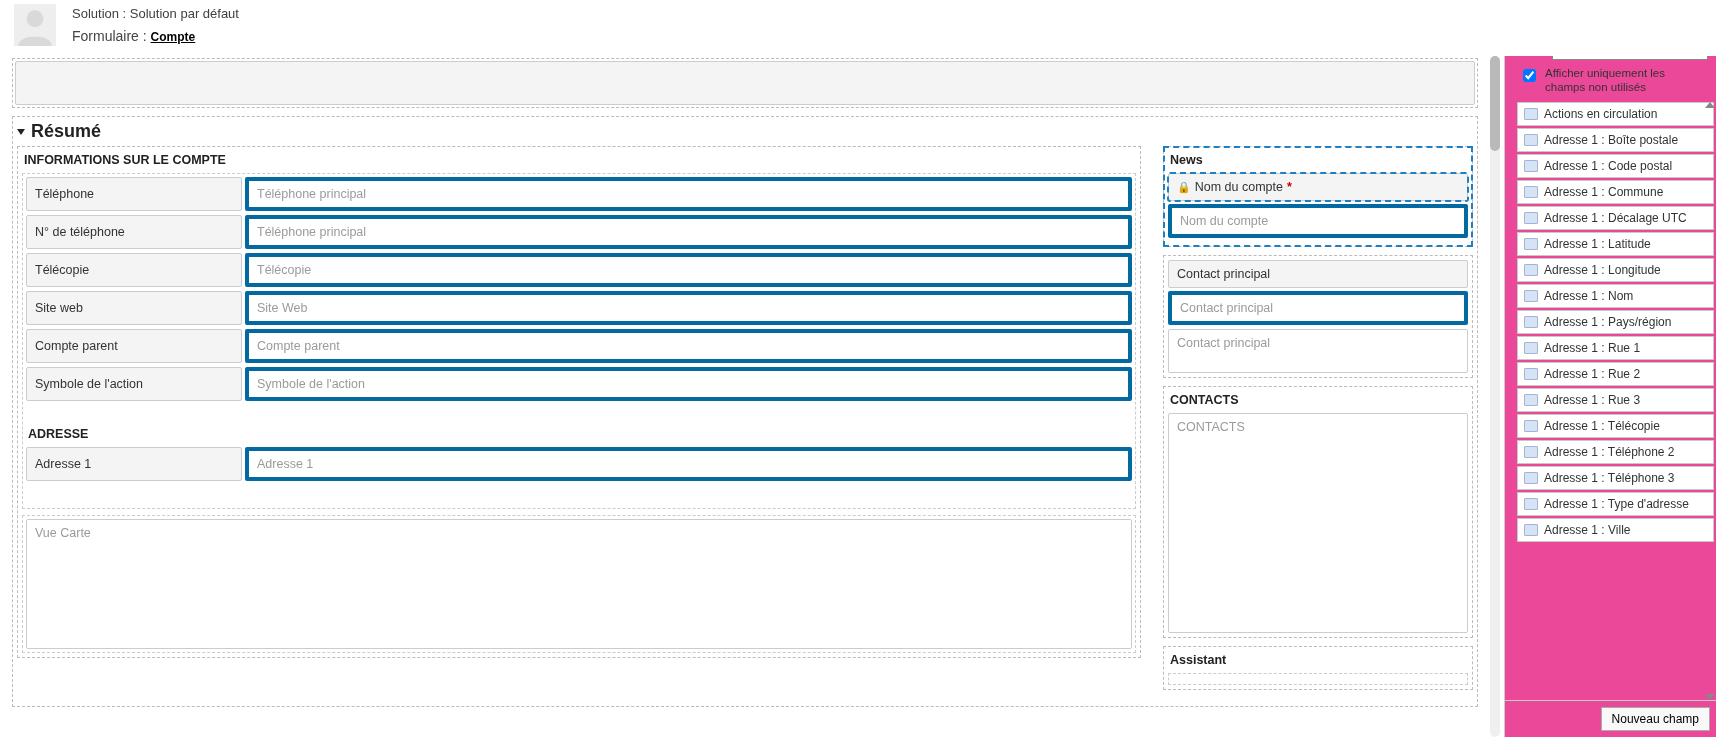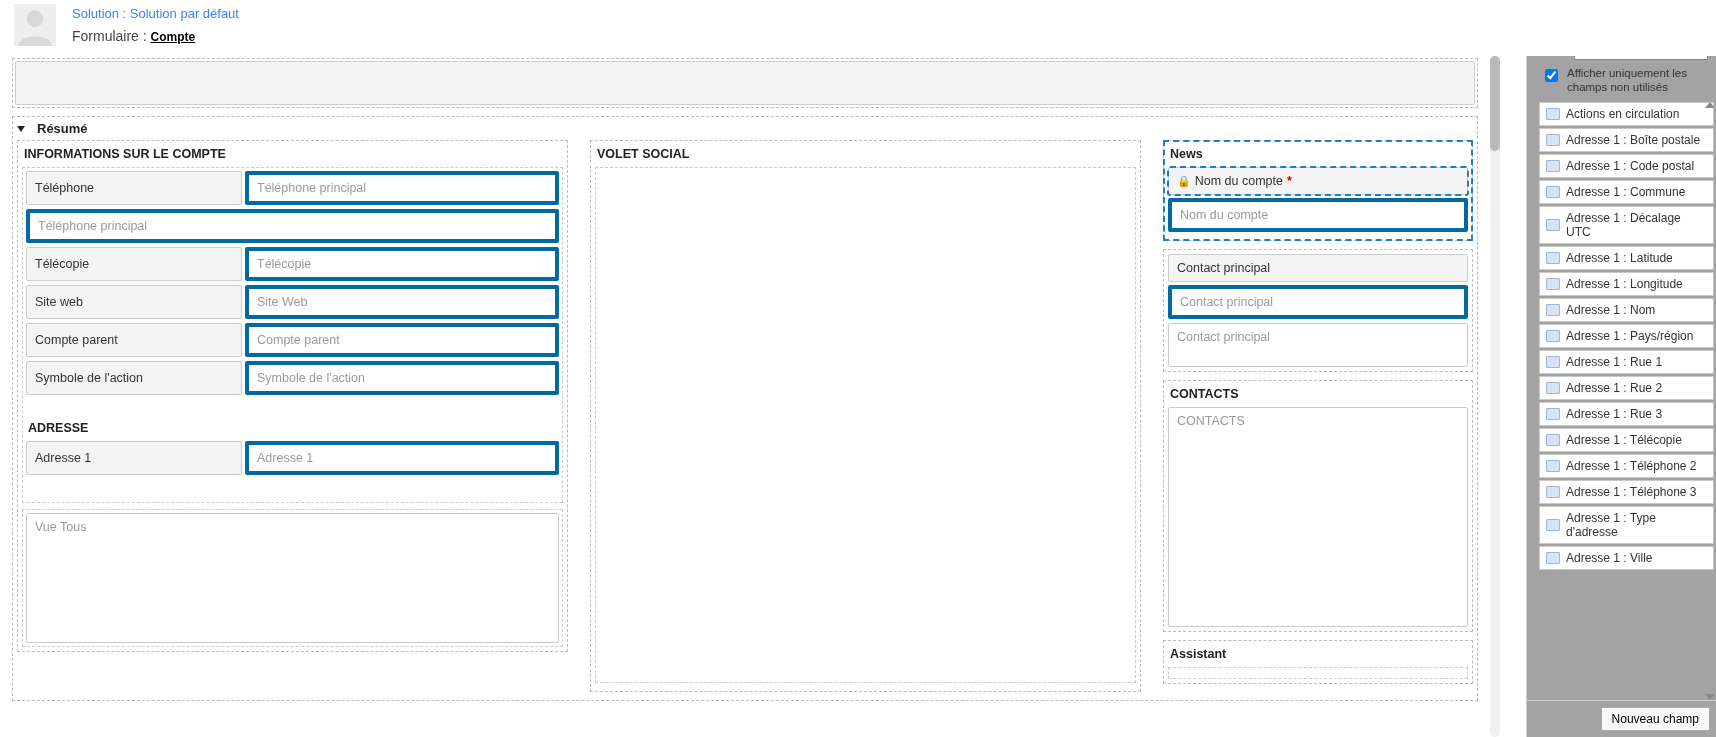--- a/index.html
+++ b/index.html
@@ -20,21 +20,21 @@
     padding:4px 70px 4px 14px;
     z-index:5;
   }
   .avatar {
     position:absolute; left:14px; top:4px;
     width:42px; height:42px;
     background:#eee;
   }
   .avatar svg { width:100%; height:100%; }
   .hdr-lines { margin-left:58px; }
-  .hdr-line1 { font-size:13px; color:#3b82f6; line-height:20px;}
+  .hdr-line1 { font-size:13px; color:#404040; line-height:20px;}
   .hdr-line2 { font-size:14px; color:#444; line-height:24px;}
   .hdr-strong { font-weight:700; color:#000; font-size:12px;text-decoration:underline;}
   
   .canvas-wrap {
     position:absolute;
     top:56px; left:0; right:216px; bottom:0;
     overflow:hidden;
   }
   .canvas {
     position:absolute;
@@ -66,22 +66,22 @@
   
   .tab-panel {
     border:1px dashed #bbb;
     margin:0 4px;
     padding:0 0 8px 0;
     background:#fff;
   }
   .tab-title-row {
     padding:4px 6px 4px 4px;
     font-weight:700;
-    font-size:13px;
-    display:flex; align-items:center; gap:12px;
+    font-size:18px;
+    display:flex; align-items:center; gap:6px;
   }
   .tab-caret {
     width:0; height:0;
     border-left:4px solid transparent;
     border-right:4px solid transparent;
     border-bottom:6px solid #222;
     transform: rotate(0deg);
   }
   .tab-caret.expanded {
     border-top:6px solid #222; border-bottom:none;
@@ -149,22 +149,22 @@
   }
   .field-row.selected .field-label{
      outline:2px dashed #1e7fc2;
      outline-offset:-1px;
   }
   .spacer-row { height:20px; }
   .map-cell { min-height:130px; }
   .contacts-cell { min-height:220px; }
   
   .explorer {
-    position:absolute; top:0; right:0; bottom:0; width:190px;
-    background:#a3a3a3;
+    position:absolute; top:0; right:0; bottom:0; width:212px;
+    background:#ec4899;
     border-left:1px solid #ccc;
     display:flex; flex-direction:column;
     font-size:12px;
   }
   .exp-header {
     padding:8px 10px;
     font-weight:700;
     font-size:13px;
     display:flex; justify-content:space-between; align-items:center;
     border-bottom:1px solid #ccc;
@@ -265,20 +265,21 @@
 
         <div class="col">
           <div class="section">
             <div class="section-title">INFORMATIONS SUR LE COMPTE</div>
             <div class="section-body">
               <div class="field-row">
                 <div class="field-label">Téléphone</div>
                 <div class="field-input">Téléphone principal</div>
               </div>
               <div class="field-row">
+                <div class="field-label">N° de téléphone</div>
                 <div class="field-input">Téléphone principal</div>
               </div>
               <div class="field-row">
                 <div class="field-label">Télécopie</div>
                 <div class="field-input">Télécopie</div>
               </div>
               <div class="field-row">
                 <div class="field-label">Site web</div>
                 <div class="field-input">Site Web</div>
               </div>
@@ -293,31 +294,25 @@
               <div class="spacer-row"></div>
               <div class="section-title">ADRESSE</div>
               <div class="field-row">
                 <div class="field-label">Adresse 1</div>
                 <div class="field-input">Adresse 1</div>
               </div>
               <div class="spacer-row"></div>
             </div>
             <div style="height:6px"></div>
             <div class="section-body">
-              <div class="big-cell map-cell">Vue Tous</div>
+              <div class="big-cell map-cell">Vue Carte</div>
             </div>
           </div>
         </div>
 
-        <div class="col">
-          <div class="section" style="height:100%; min-height:518px;">
-            <div class="section-title">VOLET SOCIAL</div>
-            <div class="section-body" style="height:calc(100% - 26px); min-height:480px;"></div>
-          </div>
-        </div>
 
         <div class="col" style="max-width:310px">
           <div class="section selected">
             <div class="section-title">News</div>
             <div class="field-row field-stack selected">
               <div class="field-label">
                 <span class="lock">🔒</span>
                 <span>Nom du compte</span>
                 <span class="req">*</span>
               </div>

